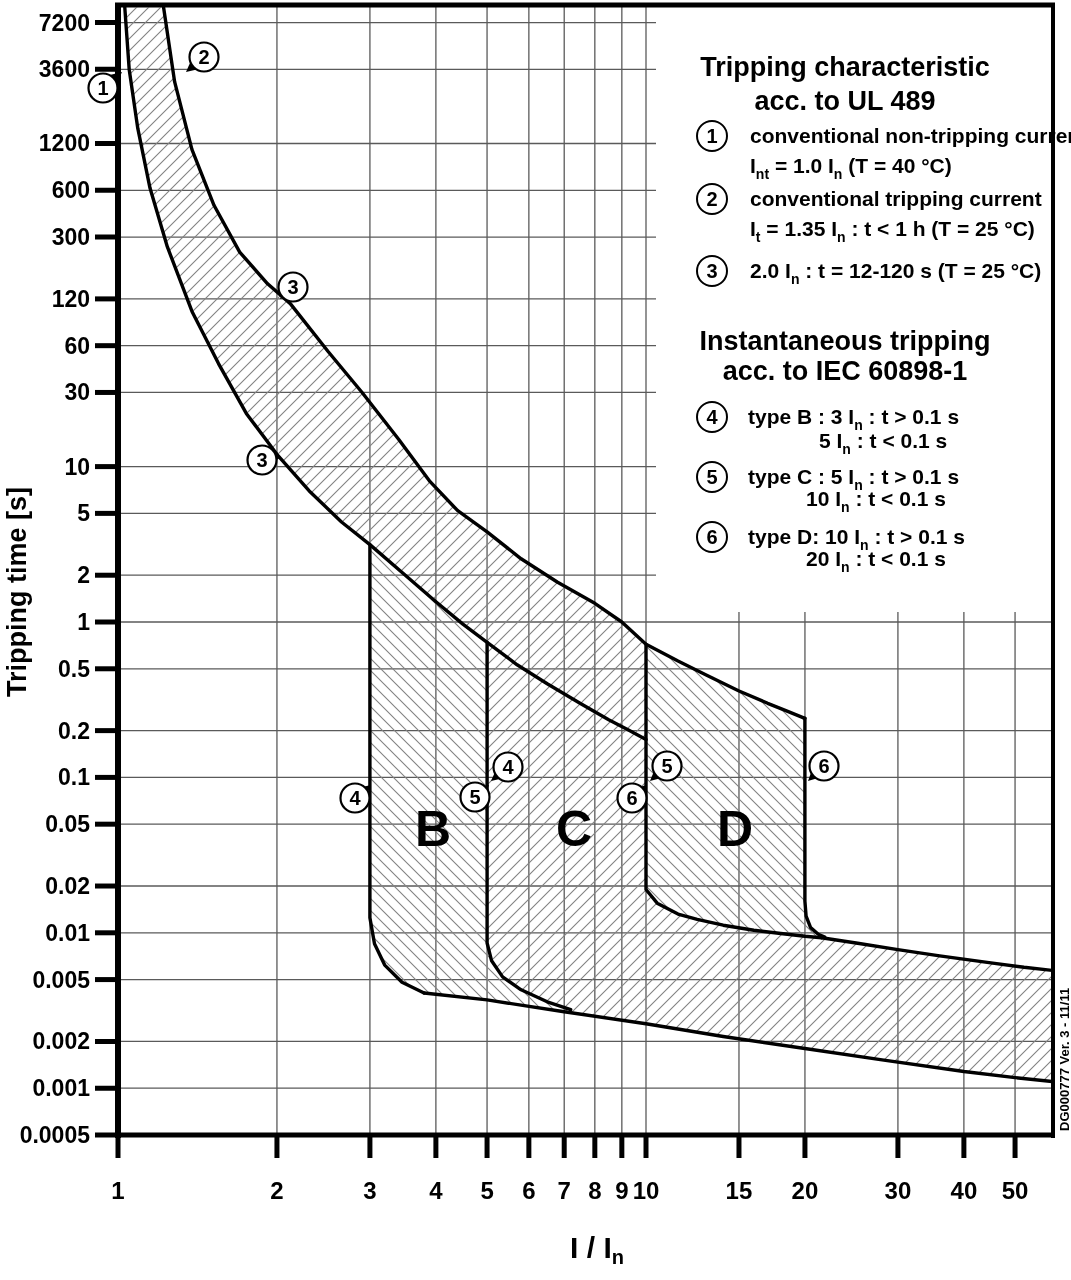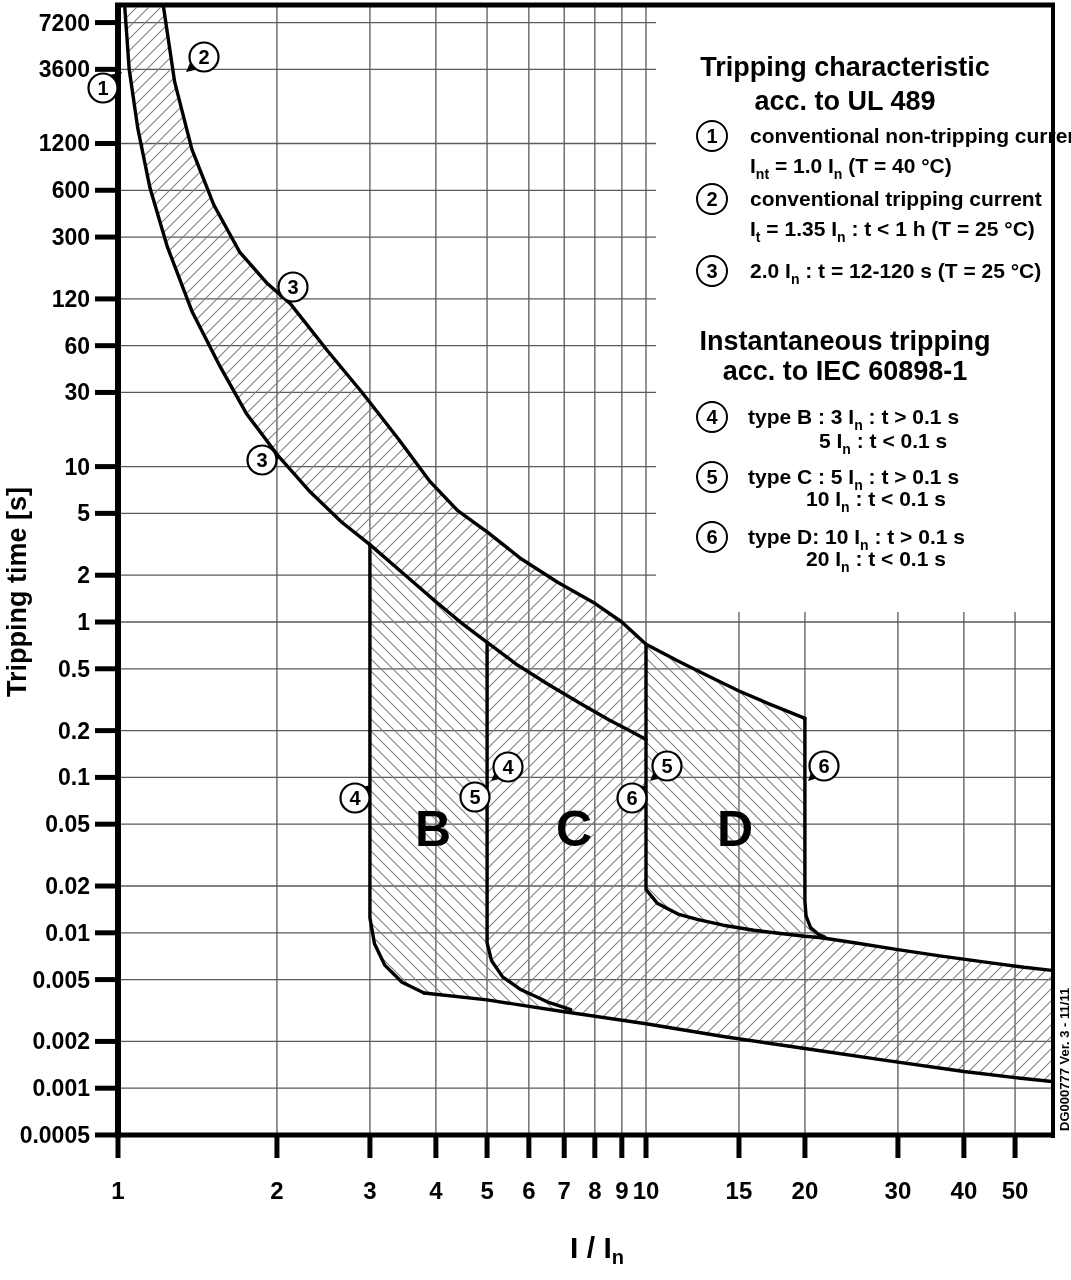--- a/index.html
+++ b/index.html
@@ -1,16 +1,16 @@
 <!DOCTYPE html>
 <html><head>
 <meta charset="utf-8">
 <style>
   html,body{margin:0;padding:0;background:#ffffff;}
-  .figure{position:relative;width:1071px;height:1280px;background:#ffffff;overflow:hidden;}
+  .figure{position:relative;width:1071px;height:1280px;background:#ffffff;overflow:hidden;border-radius:25px;}
   svg{position:absolute;left:0;top:0;}
   svg text{font-family:"Liberation Sans","DejaVu Sans",sans-serif;fill:#000;}
 </style>
 </head>
 <body>
 
 <div class="figure">
   <svg id="fig" width="1071" height="1280" viewBox="0 0 1071 1280">
       <defs>
         <pattern id="hF" patternUnits="userSpaceOnUse" width="12" height="12">

